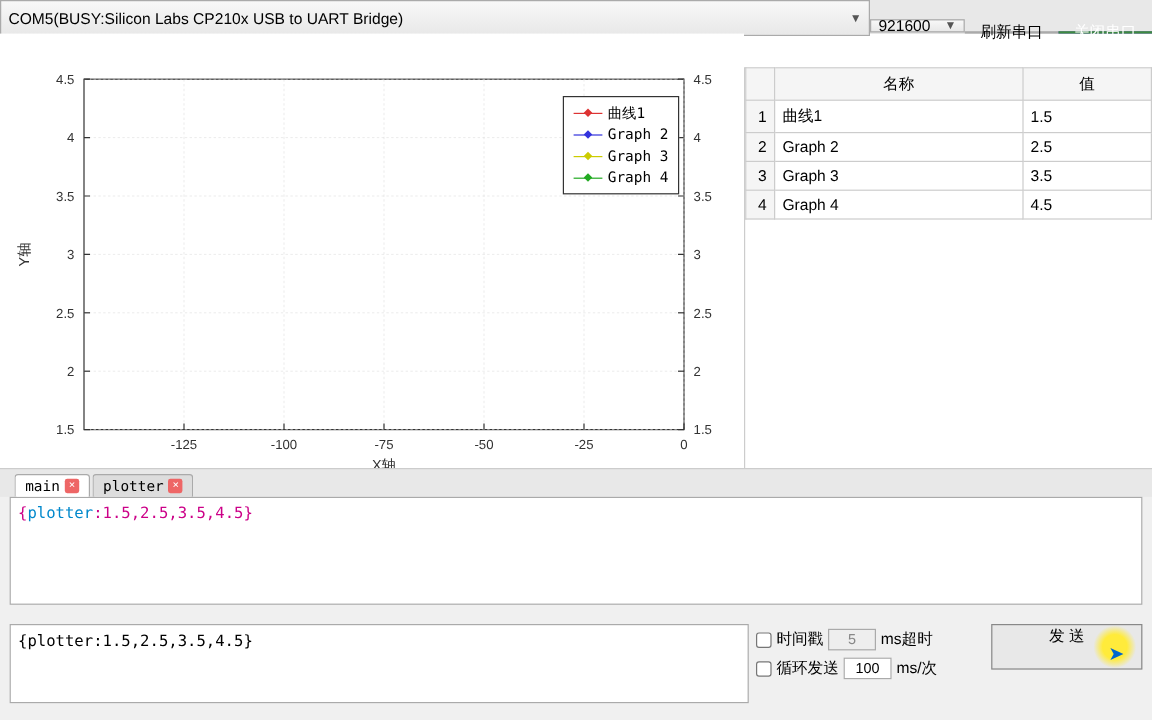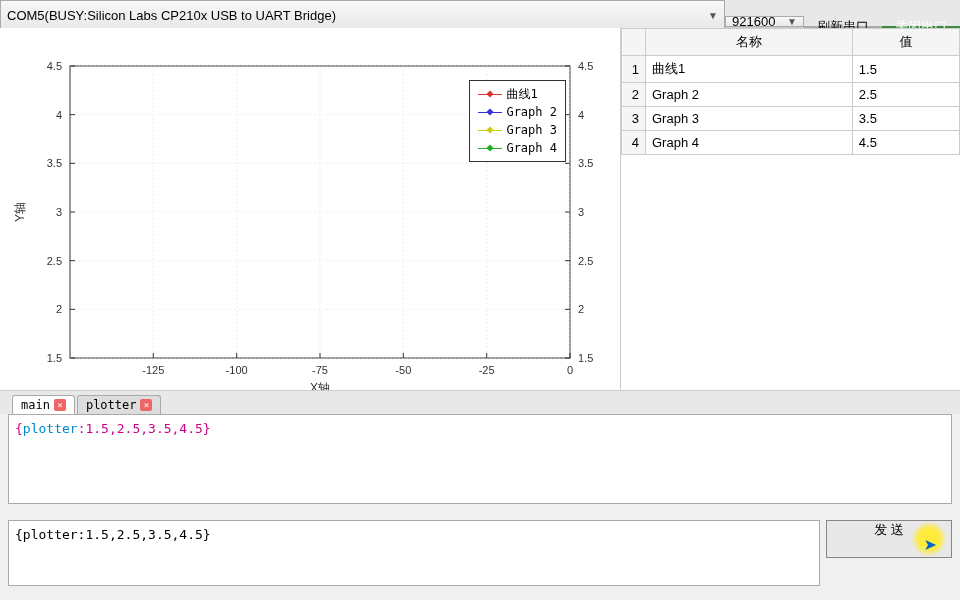--- a/index.html
+++ b/index.html
@@ -7,21 +7,21 @@
 
 .toolbar { display: flex; height: 28px; background: #e8e8e8; border-bottom: 1px solid #ccc; }
 .port-select { flex: 1; background: linear-gradient(#f8f8f8,#e8e8e8); border: 1px solid #aaa; padding: 14px 6px; display: flex; align-items: center; justify-content: space-between; }
 .baud-select { width: 79px; background: linear-gradient(#f8f8f8,#e8e8e8); border: 1px solid #aaa; padding: 3px 6px; display: flex; align-items: center; justify-content: space-between; margin-top: 16px; }
 .btn { width: 78px; background: linear-gradient(#f8f8f8,#e8e8e8); border: 1px solid #aaa; display: flex; align-items: center; justify-content: center; cursor: pointer; margin-top: 26px; }
 .btn.green { background: #8b5cf6; color: #fff; border-color: #3d8b40; }
 .chev { font-size: 10px; color: #555; }
 
 .main-row { display: flex; height: 362px; background: #fff; }
 .chart-area { width: 620px; position: relative; background: #fff; }
-.table-area { flex: 1; border-left: 1px solid #ccc; }
+.table-area { flex: 1; border-left: 1px solid #ccc; margin-top: 28px; }
 
 .chart-svg { width: 100%; height: 100%; }
 .axis-label { font-size: 12px; fill: #333; }
 .tick-label { font-size: 11px; fill: #333; }
 .grid-line { stroke: #ddd; stroke-width: 0.5; stroke-dasharray: 2,2; }
 .axis-line { stroke: #333; stroke-width: 1; }
 
 .legend-box { position: absolute; top: 52px; right: 54px; background: #fff; border: 1px solid #333; padding: 4px 8px; font-family: monospace; font-size: 12px; }
 .legend-row { display: flex; align-items: center; gap: 4px; height: 18px; }
 .legend-line { width: 24px; height: 1px; position: relative; }
@@ -202,18 +202,32 @@
 </div>
 
 <div class="console">
   <span class="tok-brace">{</span><span class="tok-key">plotter</span><span class="tok-brace">:</span><span class="tok-val">1.5,2.5,3.5,4.5</span><span class="tok-brace">}</span>
 </div>
 
 <div class="spacer"></div>
 
 <div class="bottom-row">
   <div class="input-box">{plotter:1.5,2.5,3.5,4.5}</div>
+  <div class="options-col">
+    <div class="opt-row">
+      <input type="checkbox" style="">
+      <span>时间戳</span>
+      <input type="text" disabled="" value="5" style="">
+      <span>ms超时</span>
+    </div>
+    <div class="opt-row">
+      <input type="checkbox" style="">
+      <span>循环发送</span>
+      <input type="text" value="100" style="">
+      <span>ms/次</span>
+    </div>
+  </div>
   <div class="send-btn">
     <span>发 送</span>
     <span class="highlight"></span>
     <span class="cursor-arrow">➤</span>
   </div>
 </div>
 
 </body></html>

